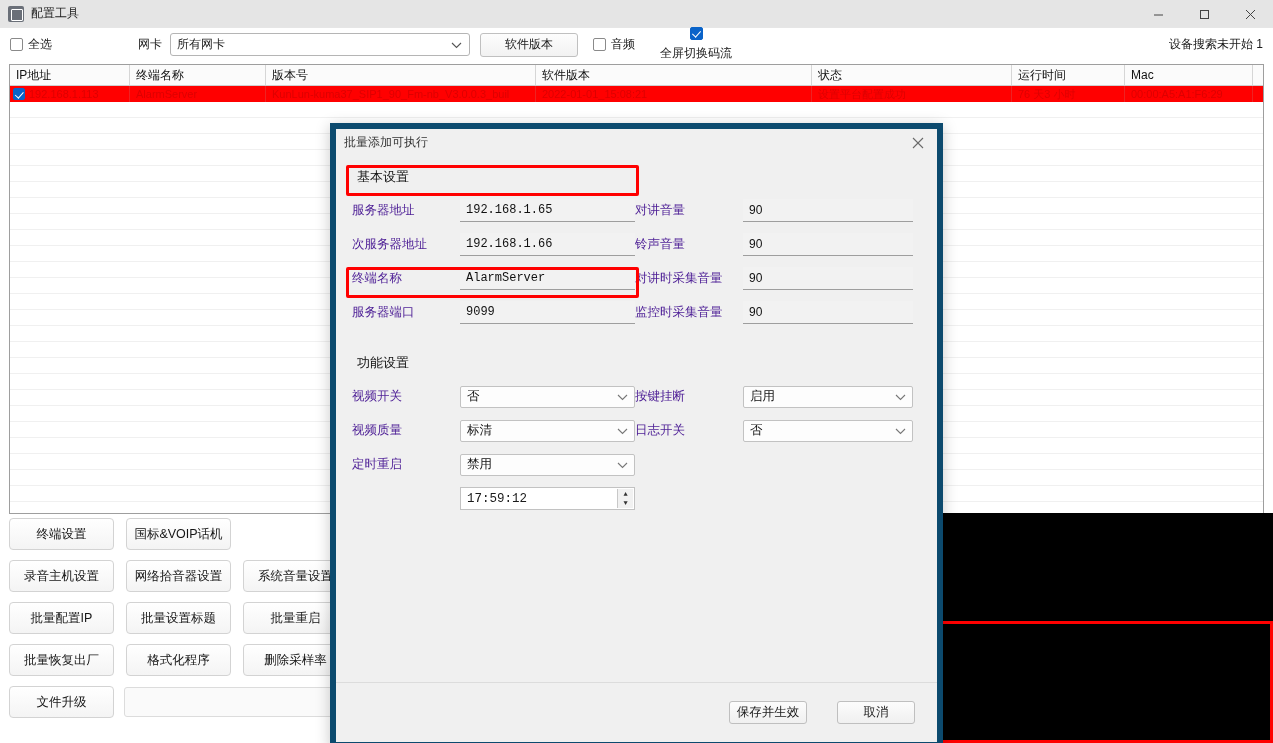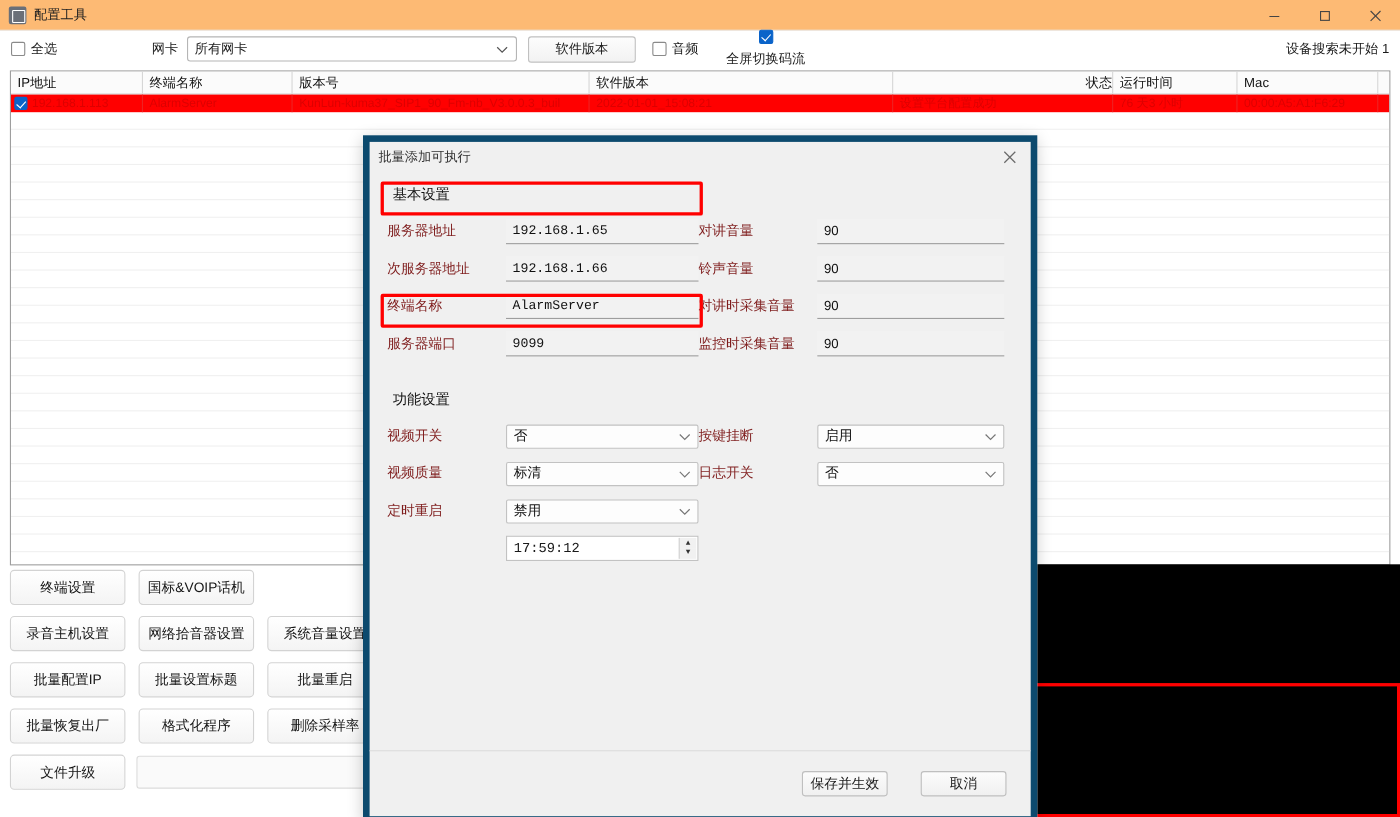--- a/index.html
+++ b/index.html
@@ -10,21 +10,21 @@
     font-family:"Liberation Sans", sans-serif;
     font-size:12px;
     color:#1a1a1a;
     overflow:hidden;
     position:relative;
   }
 
   
   #titlebar {
     height:28px; width:100%;
-    background:#fdba74;
+    background:#e5e5e5;
     display:flex; align-items:center;
     border-bottom:1px solid #e6e6e6;
     position:relative;
   }
   #app-icon {
     width:16px; height:16px; margin-left:8px; margin-right:7px;
     background:#6a6f78;
     border-radius:2px;
     position:relative;
     flex:0 0 auto;
@@ -148,21 +148,21 @@
   #dlg-close {
     position:absolute; right:6px; top:3px; width:26px; height:22px;
     display:flex; align-items:center; justify-content:center; color:#6a6a6a;
   }
   #dlg-body { padding:0 16px; position:relative; }
   .section-title { font-size:13px; color:#111; margin:12px 0 10px 5px; }
   .cols { display:flex; }
   .colL { width:283px; }
   .colR { width:278px; }
   .frow { display:flex; align-items:center; height:29px; margin-bottom:5px; }
-  .flabel { font-size:12.5px; color:#7f1d1d; width:108px; flex:0 0 auto;font-family:Liberation Serif, serif; }
+  .flabel { font-size:12.5px; color:#4c1d95; width:108px; flex:0 0 auto;font-family:Liberation Serif, serif; }
   .finput {
     flex:1; height:23px; background:#f2f2f2;
     border:none; border-bottom:1px solid #9e9e9e;
     font-size:12px; color:#111; padding:0 6px; line-height:23px;
     font-family:"Liberation Mono", monospace;
   }
   .finput.v { font-family:"Liberation Sans", sans-serif; }
   .hl-box {
     position:absolute; border:3px solid #ff0000; border-radius:2px;
     pointer-events:none;
@@ -256,21 +256,21 @@
 
   <span id="search-status">设备搜索未开始  1</span>
 </div>
 
 <div id="table">
   <div id="thead">
       <div class="th" style="width: 120px;">IP地址</div>
       <div class="th" style="width: 136px;">终端名称</div>
       <div class="th" style="width: 270px;">版本号</div>
       <div class="th" style="width: 276px;">软件版本</div>
-      <div class="th" style="width: 200px; text-align: right;">状态</div>
+      <div class="th" style="width: 200px;">状态</div>
       <div class="th" style="width: 113px;">运行时间</div>
       <div class="th" style="width: 128px;">Mac</div>
     </div>
   <div id="tbody">
       <div class="trow">
         <div class="td first" style="width: 120px;">
           <span class="rowcheck"></span>
           <span>192.168.1.113</span>
         </div>
         <div class="td" style="width: 136px;">AlarmServer</div>

